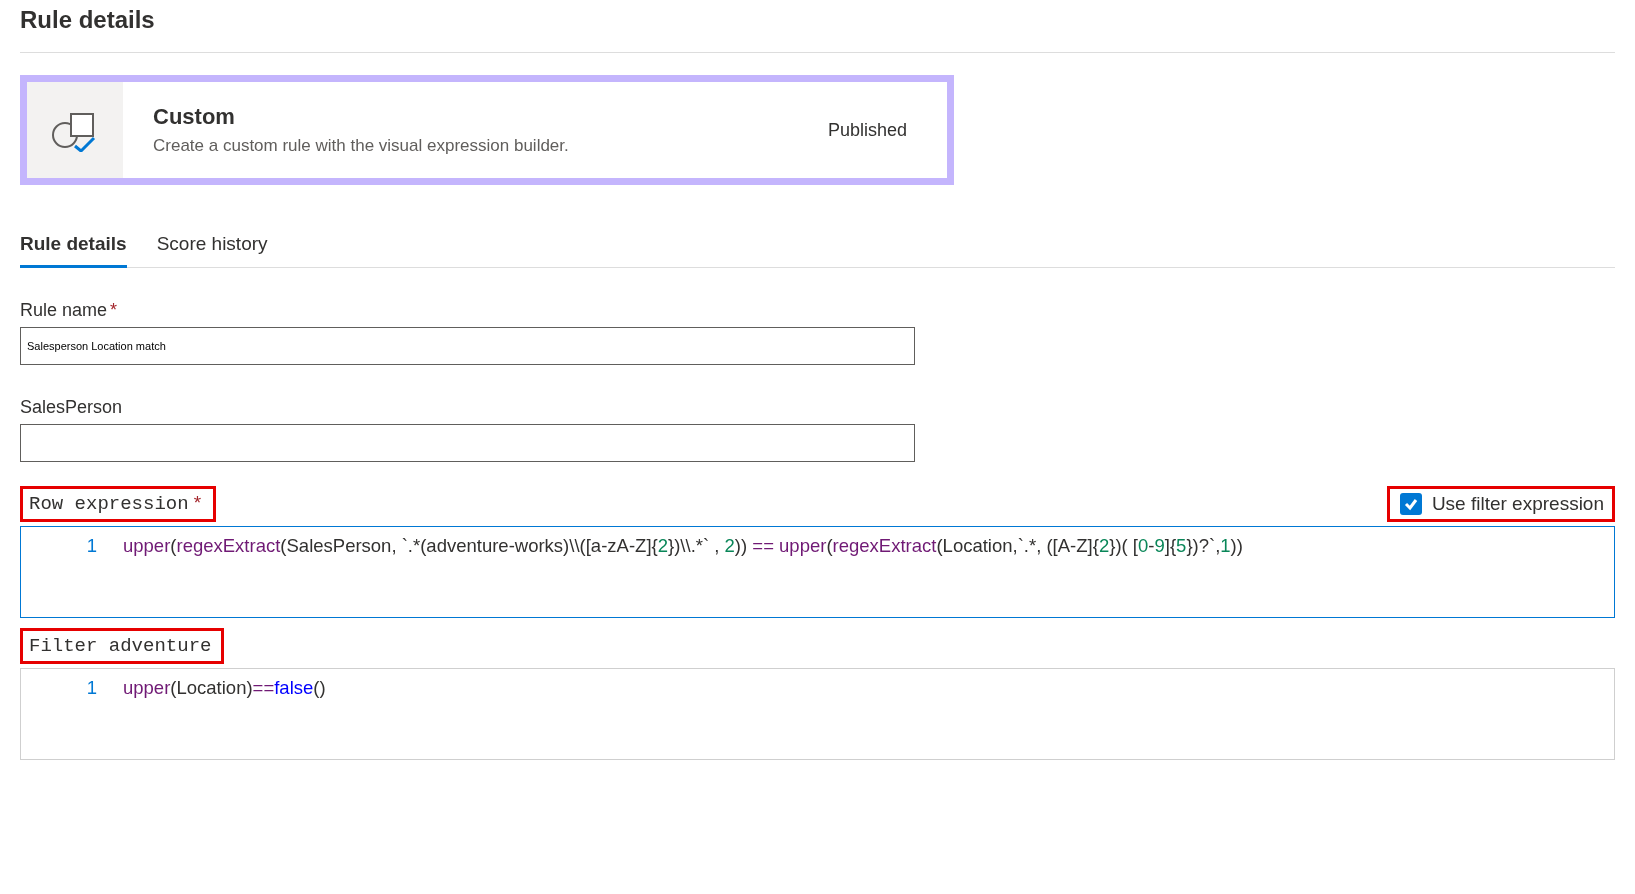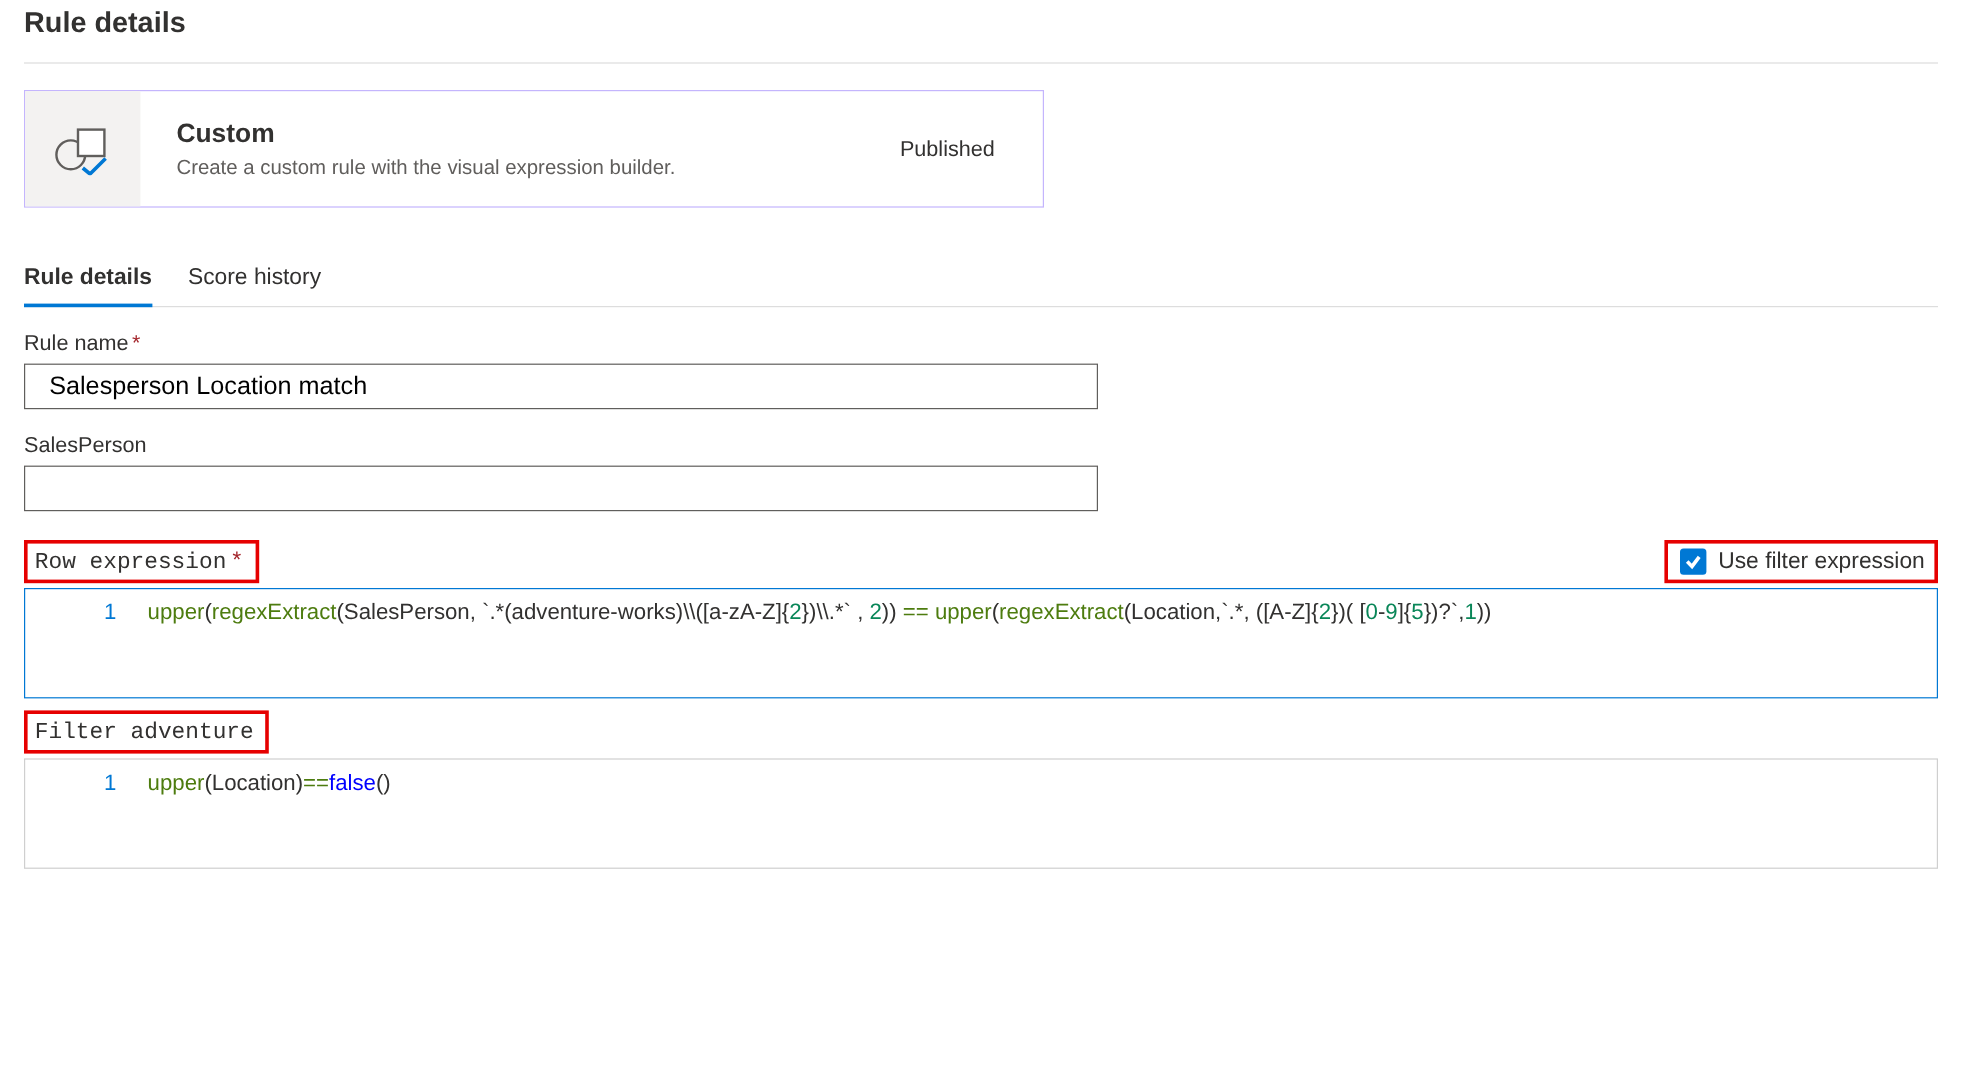--- a/index.html
+++ b/index.html
@@ -13,22 +13,22 @@
   .page-title {
     font-size: 24px;
     font-weight: 600;
     margin: 0 0 18px 0;
     padding-top: 6px;
   }
   .hr { border-top: 1px solid #ddd; margin-bottom: 22px; }
 
   .card {
     display: flex;
-    width: 850px;
-    border: 1px solid #c4b5fd;
+    width: 934px;
+    border: 7px solid #c4b5fd;
   }
   .card-icon-wrap {
     width: 96px;
     background: #f3f2f1;
     display: flex;
     align-items: center;
     justify-content: center;
   }
   .card-body {
     flex: 1;
@@ -52,29 +52,29 @@
     padding: 4px 0 10px 0;
     cursor: pointer;
     color: #323130;
   }
   .tab.active {
     font-weight: 600;
     border-bottom: 3px solid #0078d4;
     margin-bottom: -1px;
   }
 
-  .form-row { margin-top: 20px; }
+  .form-row { margin-top: 32px; }
   .label { font-size: 18px; color: #323130; margin-bottom: 6px; display: block; }
   .req { color: #a4262c; margin-left: 3px; }
   .txt-input {
     width: 895px;
     height: 38px;
     border: 1px solid #605e5c;
-    padding: 0 20px;
-    font-size: 21px;
+    padding: 0 6px;
+    font-size: 11px;
     font-family: inherit;
   }
 
   .row-expr-header {
     display: flex;
     align-items: center;
     margin-top: 24px;
   }
   .hl-box {
     border: 3px solid #e60000;
@@ -116,21 +116,21 @@
     color: #0078d4;
     padding: 8px 16px 0 0;
     user-select: none;
   }
   .code-area {
     flex: 1;
     padding: 8px 4px 0 10px;
     white-space: nowrap;
     overflow: hidden;
   }
-  .kw { color: #4d7c0f; }
+  .kw { color: #701a75; }
   .minus { color: #323130; }
   .num { color: #098658; }
   .bool { color: #0000ff; }
   .punct { color: #323130; }
 
   .filter-hdr-row { margin-top: 10px; }
 </style>
 </head>
 <body>
 

